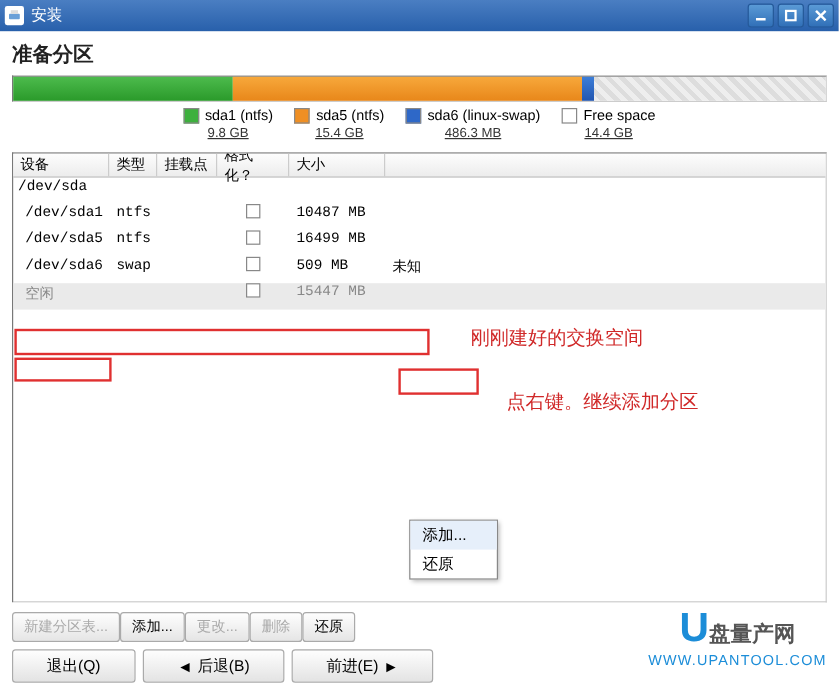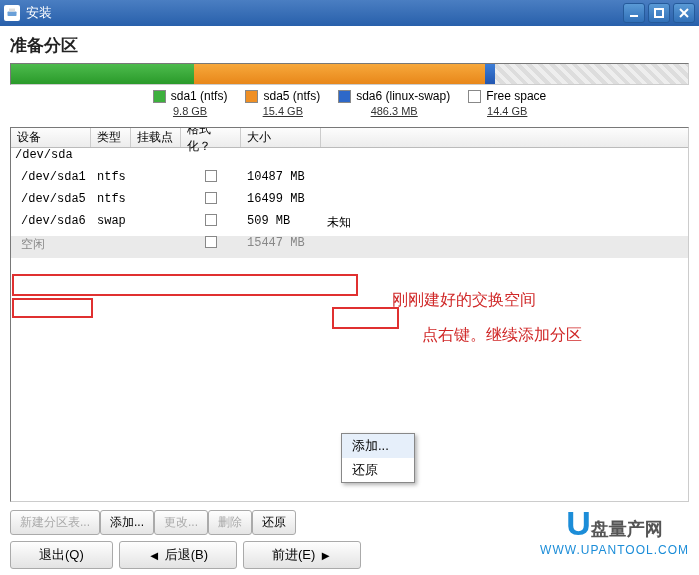--- a/index.html
+++ b/index.html
@@ -224,19 +224,19 @@
       <button class="nav-btn">退出(Q)</button>
       <button class="nav-btn">◄ <span>后退(B)</span></button>
       <button class="nav-btn"><span>前进(E)</span> ►</button>
     </div>
   </div>
 </div>
 
 <div class="hl-red hl1"></div>
 <div class="hl-red hl2"></div>
 <div class="hl-red hl3"></div>
-<div class="annot" style="left:392px; top:290px">刚刚建好的交换空间</div>
+<div class="annot" style="left:392px; top:272px">刚刚建好的交换空间</div>
 <div class="annot" style="left:422px; top:325px">点右键。继续添加分区</div>
 
 <div class="logo-over">
   <div><span class="u">U</span><span class="txt1">盘量产网</span></div>
   <div class="url">WWW.UPANTOOL.COM</div>
 </div>
 
 </body></html>

